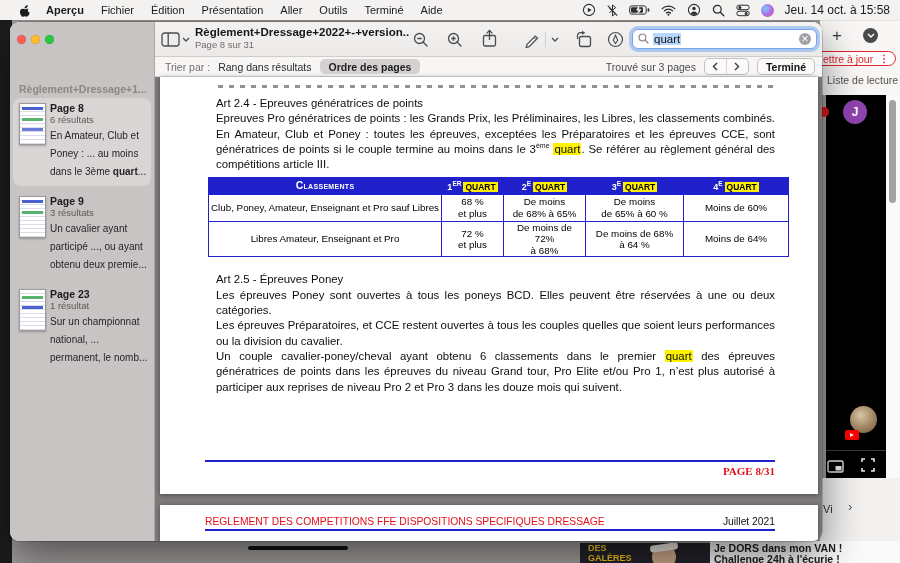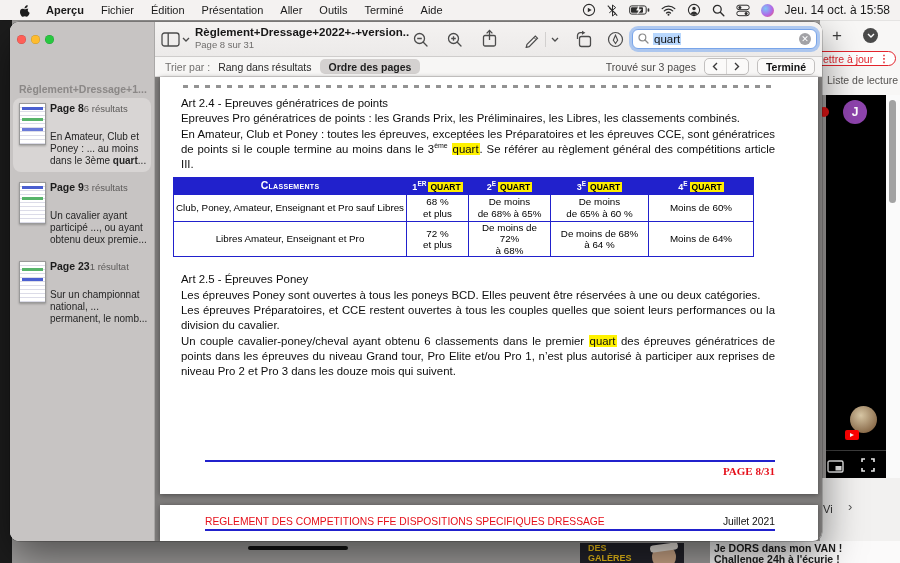--- a/index.html
+++ b/index.html
@@ -38,21 +38,21 @@
   .bg-chan{left:850px;top:406px;width:27px;height:27px;border-radius:50%;
            background:radial-gradient(circle at 40% 35%,#d9c8a6,#8a6b4a 75%);}
   .bg-ytbadge{left:845px;top:430px;width:14px;height:10px;background:#f00;border-radius:2px;
               display:flex;align-items:center;justify-content:center;}
   .bg-ytbadge i{width:0;height:0;border-left:4px solid #fff;border-top:2.6px solid transparent;border-bottom:2.6px solid transparent;}
   .bg-sep{left:826px;top:450px;width:60px;height:1px;background:#3c3c3c;}
   .bg-pip{left:827px;top:459px;} .bg-fs{left:861px;top:458px;}
   .bg-light-bottom{left:820px;top:478px;width:80px;height:85px;background:#f2f1f0;}
   .bg-vi{left:823px;top:503px;font-size:11px;color:#333;}
   .bg-chev{left:848px;top:499px;font-size:13px;color:#555;}
-  .bg-thumb{left:580px;top:543px;width:104px;height:20px;background:#23232b;overflow:hidden;}
+  .bg-thumb{left:580px;top:543px;width:130px;height:20px;background:#23232b;overflow:hidden;}
   .bg-thumb .t1{position:absolute;left:8px;top:0px;color:#f5c518;font-weight:700;font-size:9px;line-height:10px;}
   .bg-thumb .face{position:absolute;left:72px;top:2px;width:24px;height:24px;border-radius:50%;background:#cfa98a;}
   .bg-thumb .band{position:absolute;left:70px;top:1px;width:28px;height:7px;background:#efe9e2;border-radius:3px;transform:rotate(-8deg);}
   .bg-titles{left:710px;top:541px;width:190px;height:22px;background:#fbfafa;}
   .bg-titles .vt{position:absolute;left:4px;font-size:10.5px;font-weight:600;color:#1c1c1c;white-space:nowrap;}
   .bg-bar{left:248px;top:546px;width:100px;height:4px;border-radius:2px;background:#121212;}
   
   .window{position:absolute;left:10px;top:22px;width:812px;height:519px;border-radius:9px;overflow:hidden;
           background:#fff;z-index:10;box-shadow:0 16px 40px rgba(0,0,0,.5),0 0 0 0.5px rgba(0,0,0,.35);}
   .w-sidebar{position:absolute;left:0;top:0;width:145px;height:100%;background:#c7c4c3;border-right:1px solid #aaa8a7;box-sizing:border-box;}
@@ -62,24 +62,24 @@
   .doc-label{position:absolute;left:9px;top:61px;width:130px;font-size:10.5px;font-weight:600;color:#8b8887;
              white-space:nowrap;overflow:hidden;}
   .results{position:absolute;left:0;top:76px;width:100%;padding:0 3px;box-sizing:border-box;}
   .result{position:relative;border-radius:8px;padding:4px 3px 5px 37px;margin-bottom:5px;min-height:48px;box-sizing:border-box;}
   .result.sel{background:#d8d5d4;}
   .thumb{position:absolute;left:6px;top:5px;width:25px;height:40px;background:#fff;border:1px solid #9a9a9a;
          box-shadow:0 1px 2px rgba(0,0,0,.25);
          background-image:repeating-linear-gradient(180deg,#fff 0 3px,#dcdce8 3px 4px);}
   .tl{position:absolute;left:2px;right:2px;height:3px;}
   .tl.b{top:3px;background:#4a5fd0;} .tl.g{top:14px;background:#57b46a;} .tl.b2{top:24px;background:#6a7ad8;}
-  .r-head{display:flex;justify-content:flex-start;align-items:baseline;}
+  .r-head{display:flex;justify-content:space-between;align-items:baseline;flex-direction:column;}
   .r-page{font-size:10.5px;font-weight:700;color:#1c1c1c;}
   .r-count{font-size:9.5px;color:#5c5a59;}
-  .r-snip{font-size:10px;line-height:12px;color:#262626;margin-top:17px;}
+  .r-snip{font-size:10px;line-height:18px;color:#262626;margin-top:2px;}
   .r-snip b{font-weight:700;}
   
   .w-toolbar{position:absolute;left:145px;top:0;right:0;height:35px;
              background:linear-gradient(#f4f2f1,#eceae9);border-bottom:1px solid #cfcdcc;box-sizing:border-box;}
   .tbtn{position:absolute;display:flex;align-items:center;justify-content:center;}
   .tb-title{position:absolute;left:40px;top:4px;width:215px;}
   .t-title{font-size:11.5px;font-weight:700;color:#161616;white-space:nowrap;overflow:hidden;}
   .t-sub{font-size:9.5px;color:#6f6d6c;margin-top:1px;}
   .sep-v{position:absolute;left:390px;top:10px;width:1px;height:15px;background:#d2d0cf;}
   .search{position:absolute;left:477px;top:7px;width:185px;height:20px;background:#fff;border:1px solid #79a5e9;
@@ -99,21 +99,21 @@
   .pager{display:flex;border:1px solid #c2c0bf;border-radius:5px;overflow:hidden;background:#fbfaf9;height:15px;}
   .pg-btn{width:21px;display:flex;align-items:center;justify-content:center;}
   .pg-btn+.pg-btn{border-left:1px solid #d8d6d5;}
   .done{border:1px solid #c2c0bf;border-radius:5px;background:#fbfaf9;padding:0px 8px;height:15px;
         display:flex;align-items:center;font-weight:700;color:#111;}
   
   .w-content{position:absolute;left:145px;top:55px;right:0;bottom:0;background:#7e7c7b;}
   .page{position:absolute;left:5px;width:658px;background:#fff;box-shadow:0 1px 5px rgba(0,0,0,.4);}
   .page1{top:0;height:417px;}
   .page2{top:428px;height:36px;}
-  .pbody{padding:7px 43px 0 21px;font-size:11.4px;line-height:15.3px;color:#0e0e0e;}
+  .pbody{padding:7px 43px 0 56px;font-size:11.4px;line-height:15.3px;color:#0e0e0e;}
   .cutline{height:3px;margin:1px 2px 8px 2px;opacity:.55;
            background:repeating-linear-gradient(90deg,#3a3a3a 0 5px,transparent 5px 11px);}
   .par{text-align:justify;}
   .hd{text-align:left;}
   .hl{background:#fff200;padding:0 1px;}
   .sup{font-size:7px;vertical-align:super;line-height:0;}
   .mt1{margin-top:15px;} .mt2{margin-top:13px;}
   
   table.cls{border-collapse:collapse;margin:5px 0 0 -8px;width:580px;table-layout:fixed;
             font-size:9.8px;color:#000;}

